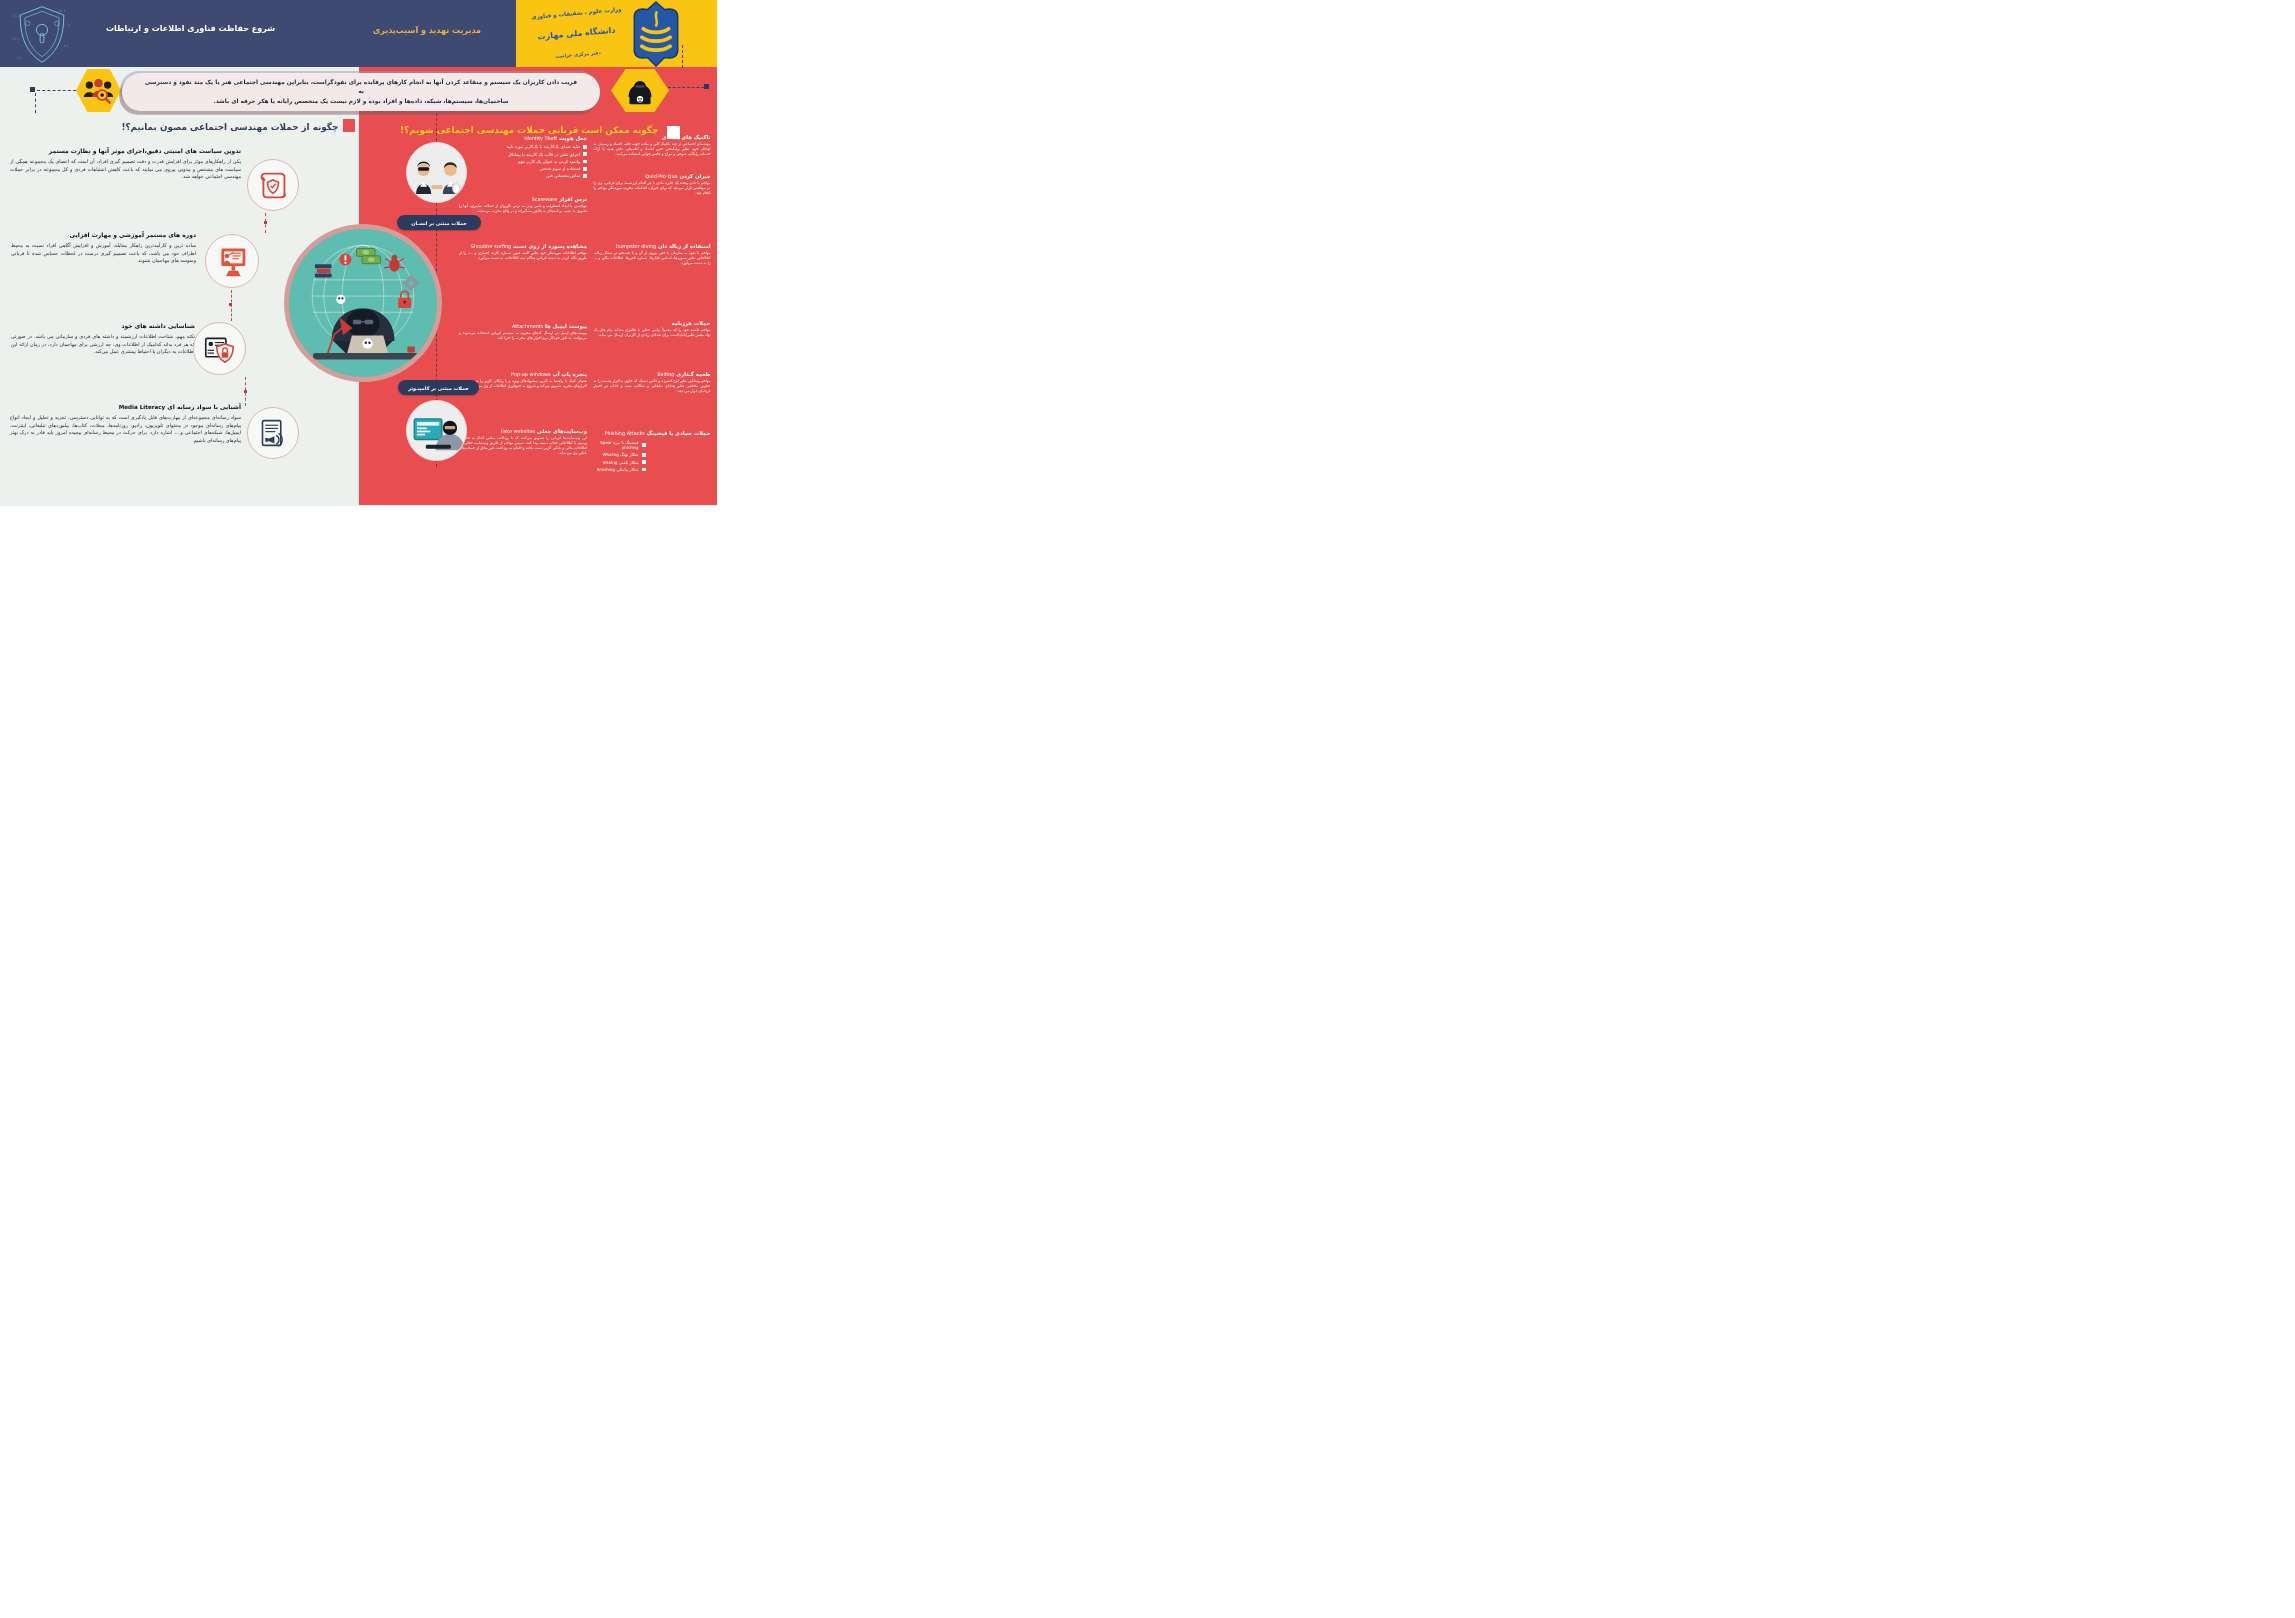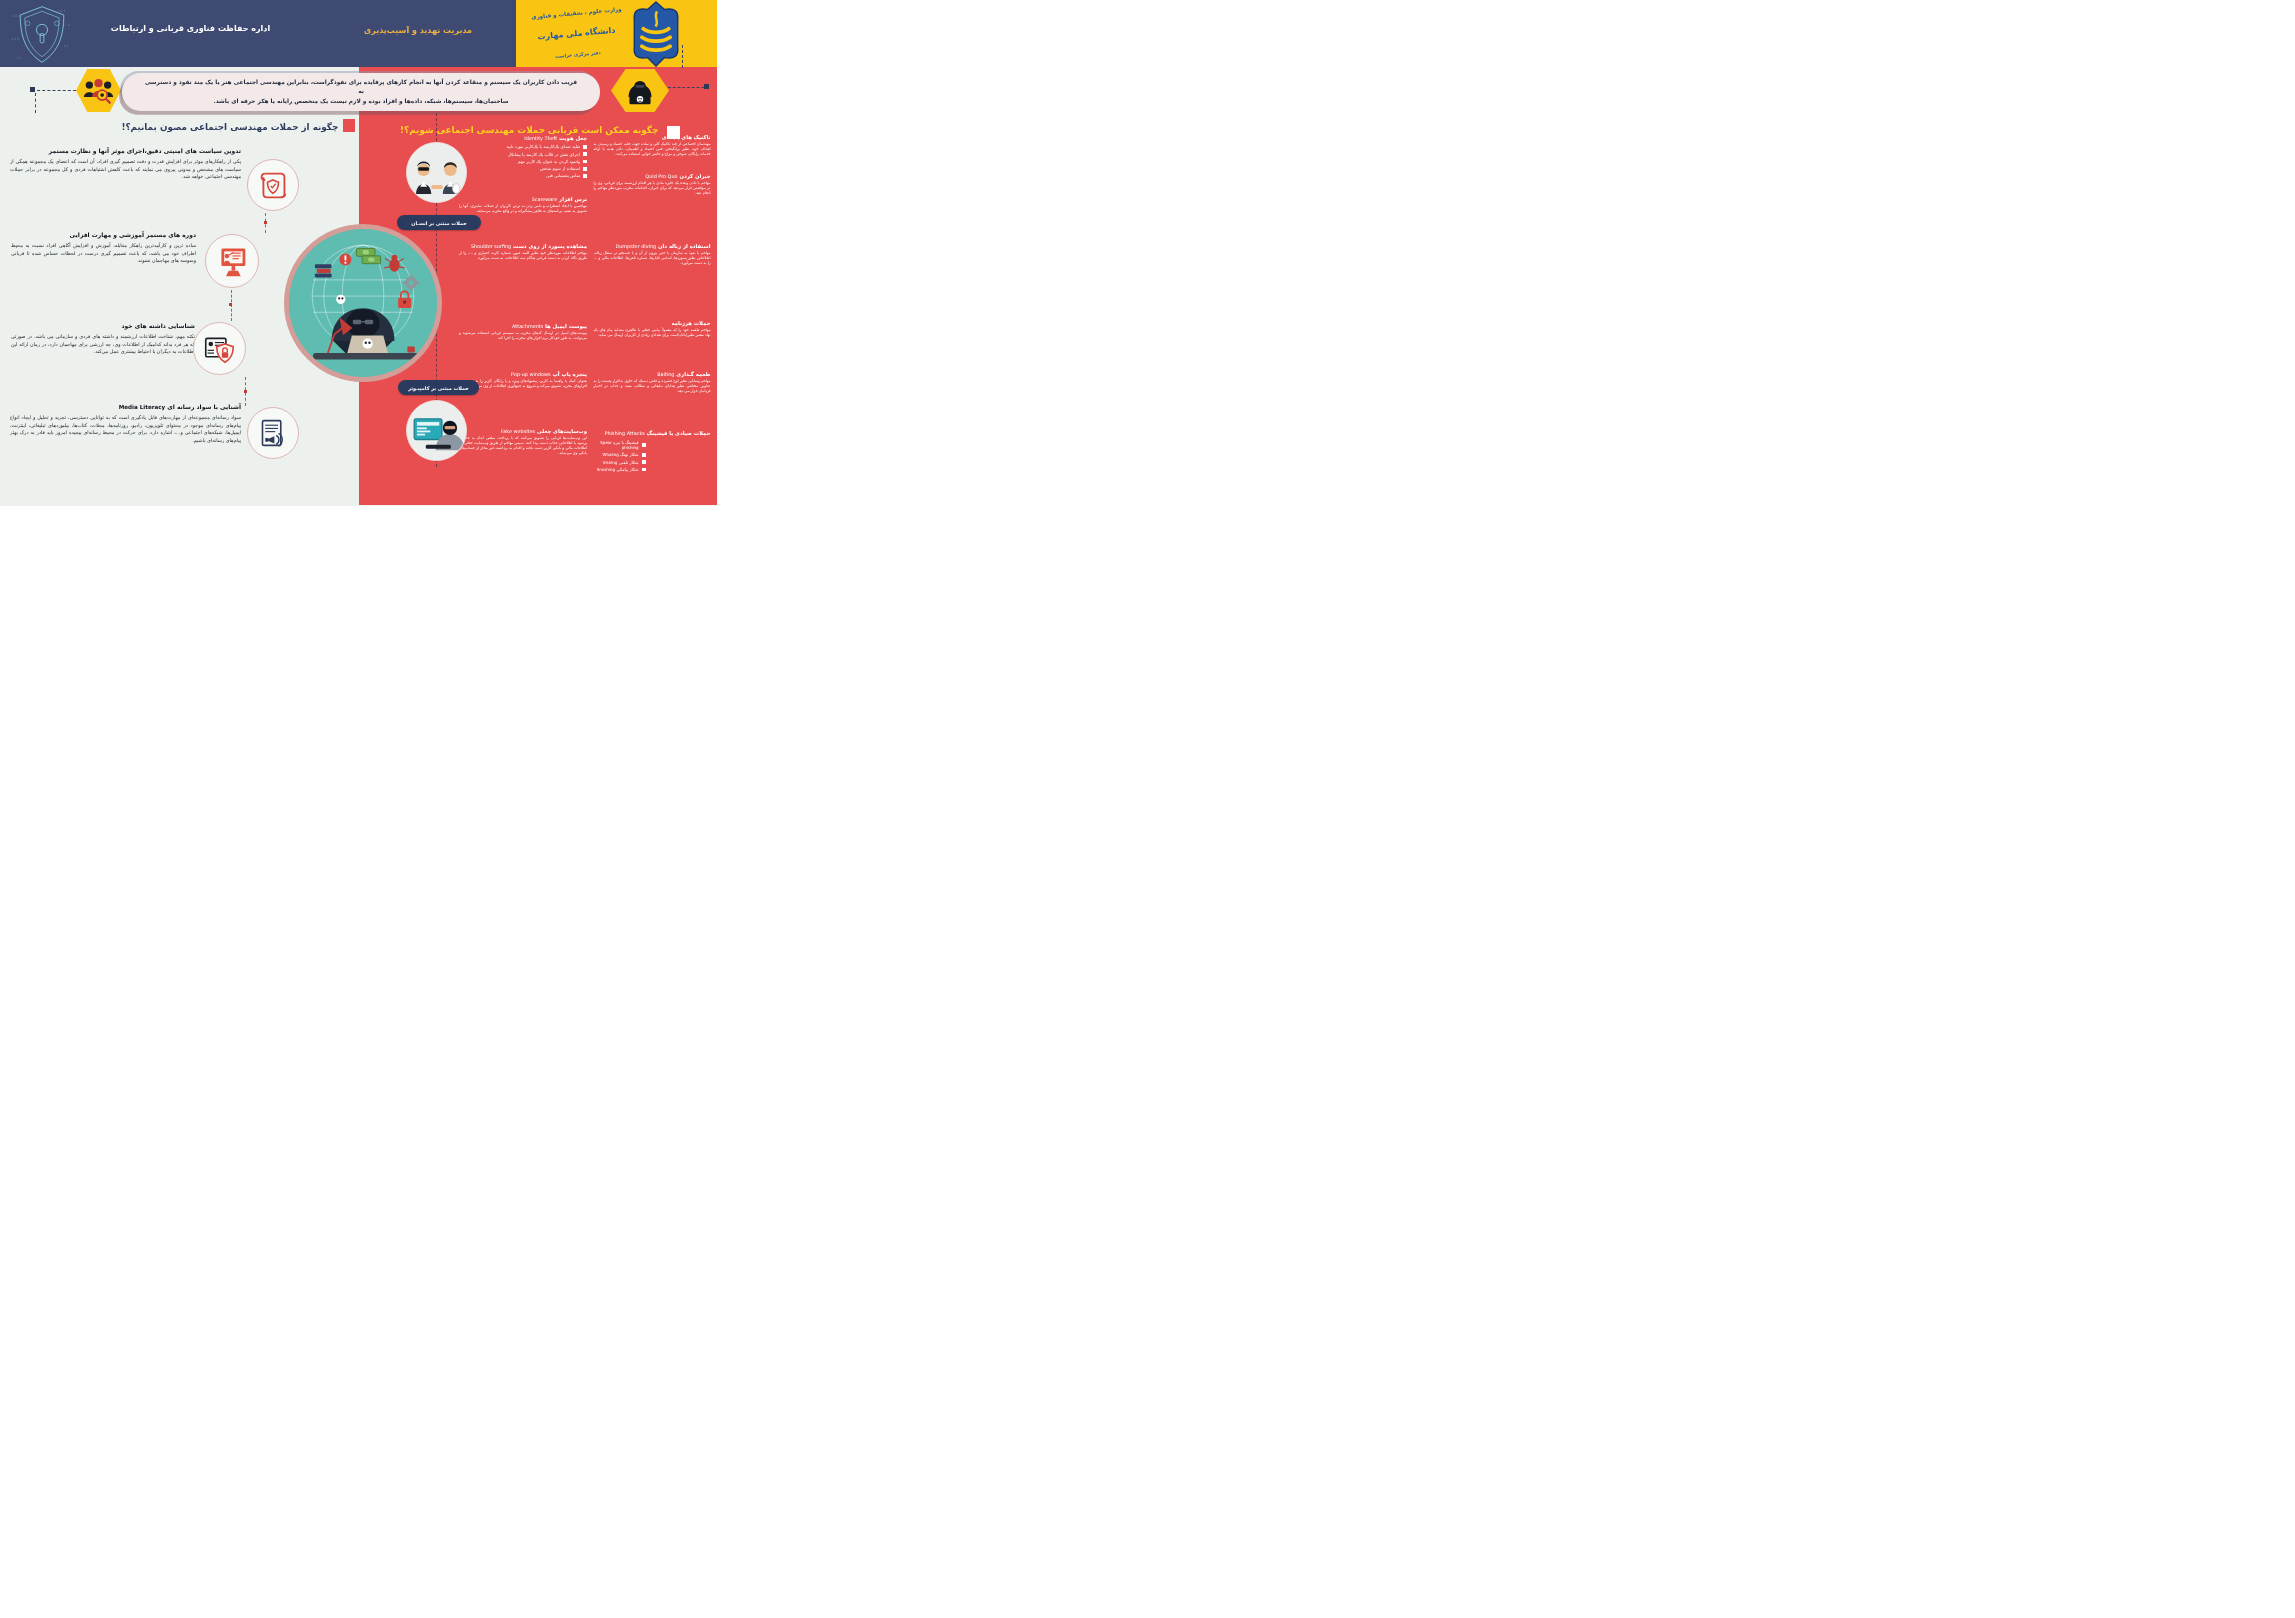--- a/index.html
+++ b/index.html
@@ -5,21 +5,21 @@
   html,body{margin:0;padding:0;background:#ffffff;}
   *{box-sizing:border-box;font-family:"DejaVu Sans",sans-serif;}
   #canvas{position:relative;width:717px;height:506px;overflow:hidden;background:#edf1ee;}
   .abs{position:absolute;}
   .rtl{direction:rtl;}
 
   
   #hdr-navy{left:0;top:0;width:516px;height:67px;background:#3e4a72;}
   #hdr-yellow{left:516px;top:0;width:201px;height:67px;background:#f9c412;}
   #hdr-left-title{left:79px;top:24px;width:223px;color:#fff;font-size:8px;font-weight:bold;text-align:center;}
-  #hdr-center-title{left:330px;top:26px;width:176px;color:#f2b13e;font-size:8px;font-weight:bold;text-align:center;}
+  #hdr-center-title{left:339px;top:26px;width:176px;color:#f2b13e;font-size:8px;font-weight:bold;text-align:center;}
   .org-line{color:#2458a6;font-weight:bold;text-align:center;transform:rotate(-5deg);}
   #org1{left:523px;top:10.2px;width:107px;font-size:5.6px;}
   #org2{left:523px;top:29px;width:107px;font-size:8px;}
   #org3{left:534px;top:52px;width:88px;font-size:4.6px;}
 
   
   #panel-left{left:0;top:67px;width:359px;height:438px;background:#edf1ee;}
   #panel-right{left:359px;top:67px;width:359px;height:438px;background:#e84e50;}
 
   
@@ -89,21 +89,21 @@
     <g fill="#8fb4d6" font-size="7" opacity=".55">
       <text x="6" y="30">0 1 1</text>
         <text x="120" y="50">1 0</text>
       <text x="4" y="80">1 0 0</text>
         <text x="118" y="96">0 1</text>
       <text x="16" y="120">0 1</text>
         <text x="104" y="20">1 0 1</text>
     </g>
   </svg>
 
-  <div id="hdr-left-title" class="abs rtl">اداره حفاظت فناوری قربانی و ارتباطات</div>
+  <div id="hdr-left-title" class="abs rtl">شروع حفاظت فناوری اطلاعات و ارتباطات</div>
   <div id="hdr-center-title" class="abs rtl">مدیریت تهدید و آسیب‌پذیری</div>
 
   <div id="org1" class="abs rtl org-line">وزارت علوم ، تحقیقات و فناوری</div>
   <div id="org2" class="abs rtl org-line">دانشگاه ملی مهارت</div>
   <div id="org3" class="abs rtl org-line">دفتر مرکزی حراست</div>
 
   <svg class="abs" style="left:627px;top:0.9px" width="58" height="66" viewBox="0 0 120 140">
     <path d="M60 2 L78 18 C100 14 108 22 106 40 L106 98 C108 116 100 124 78 120 L60 138 L42 120 C20 124 12 116 14 98 L14 40 C12 22 20 14 42 18 Z" fill="#2458a6" stroke="#16356f" stroke-width="3"></path>
     <g stroke="#f9c412" stroke-width="8" fill="none" stroke-linecap="round">
       <path d="M30 96 C45 107 75 107 90 96"></path>

